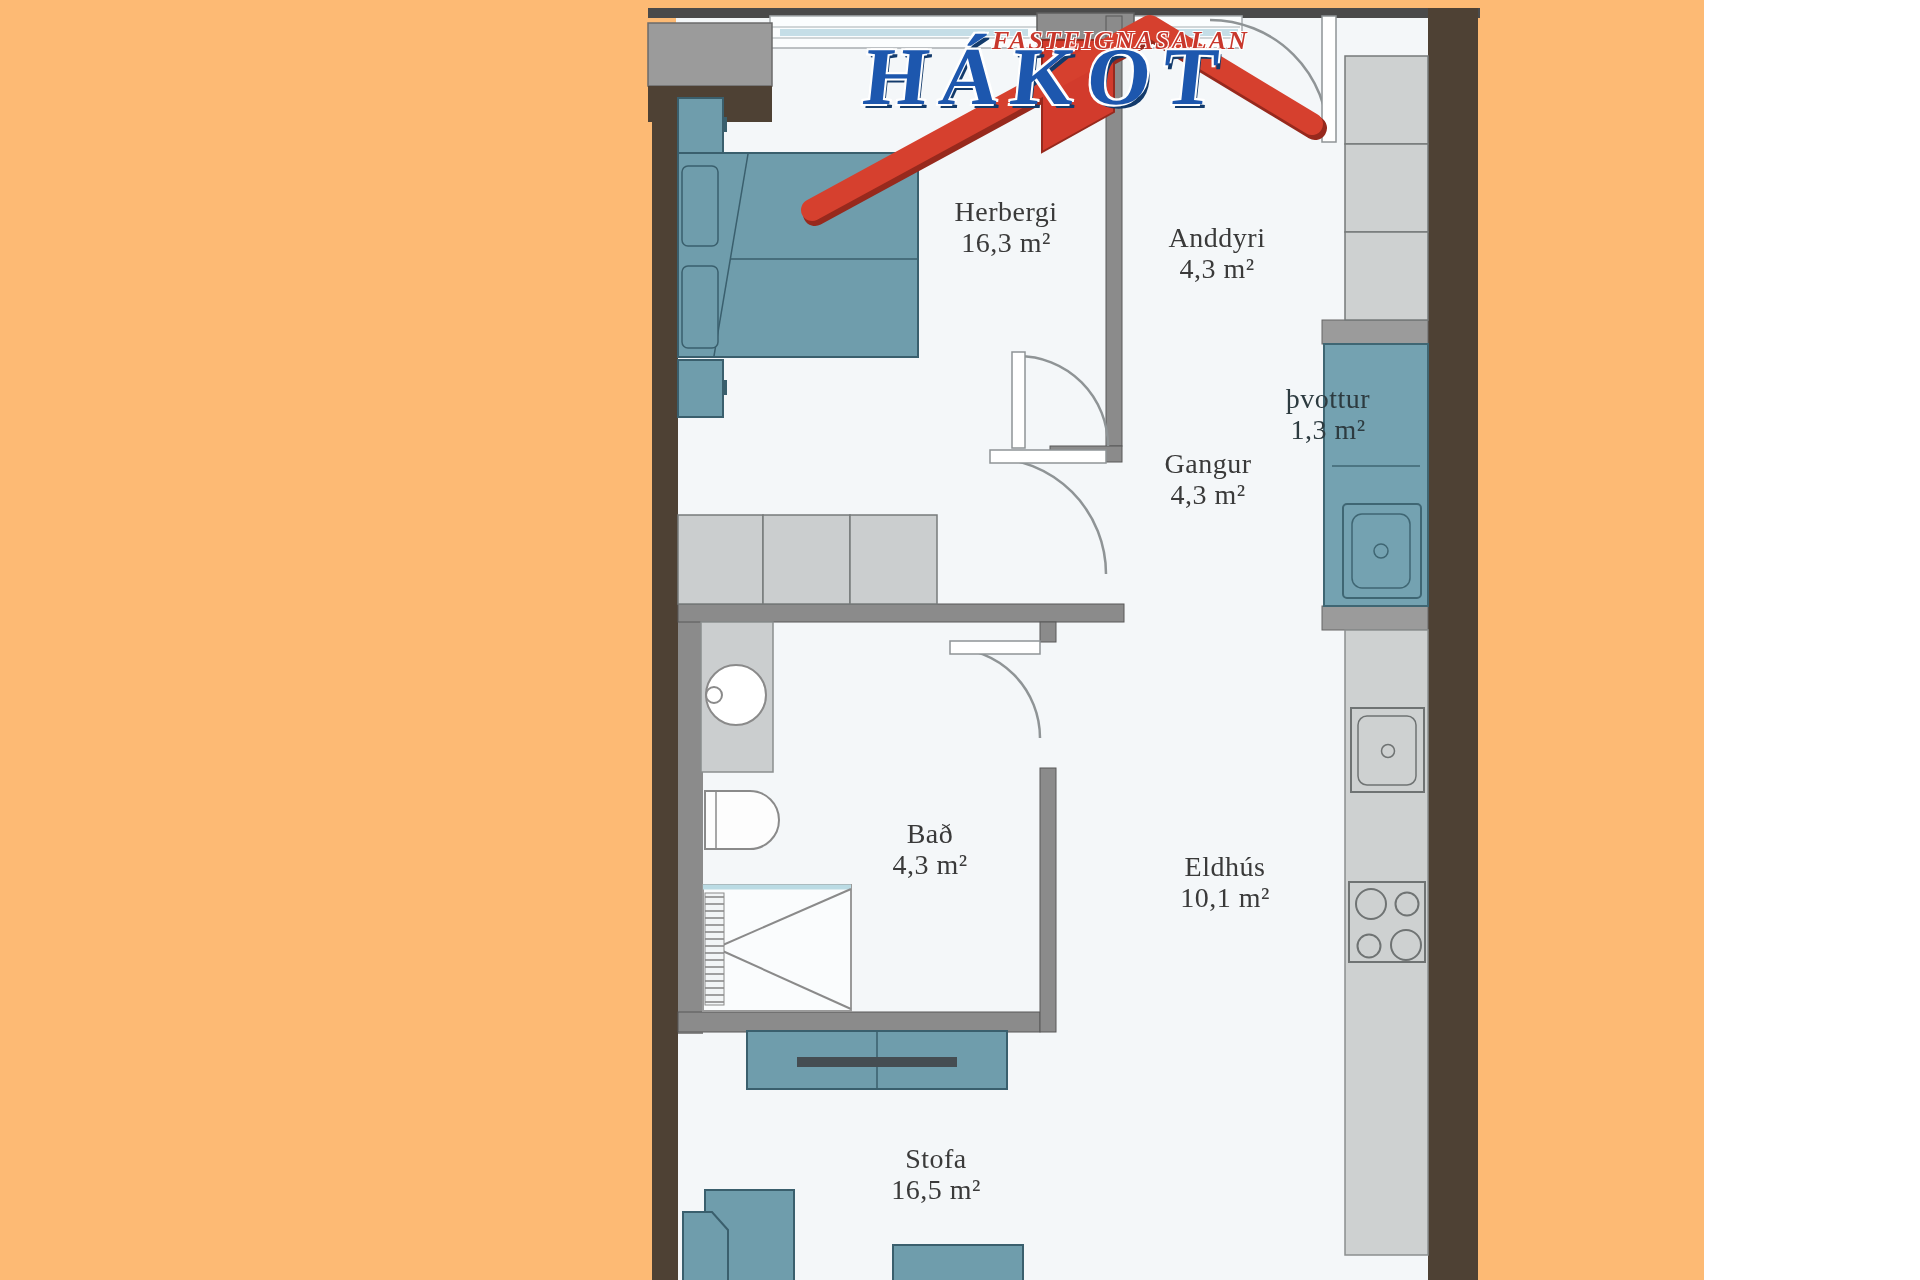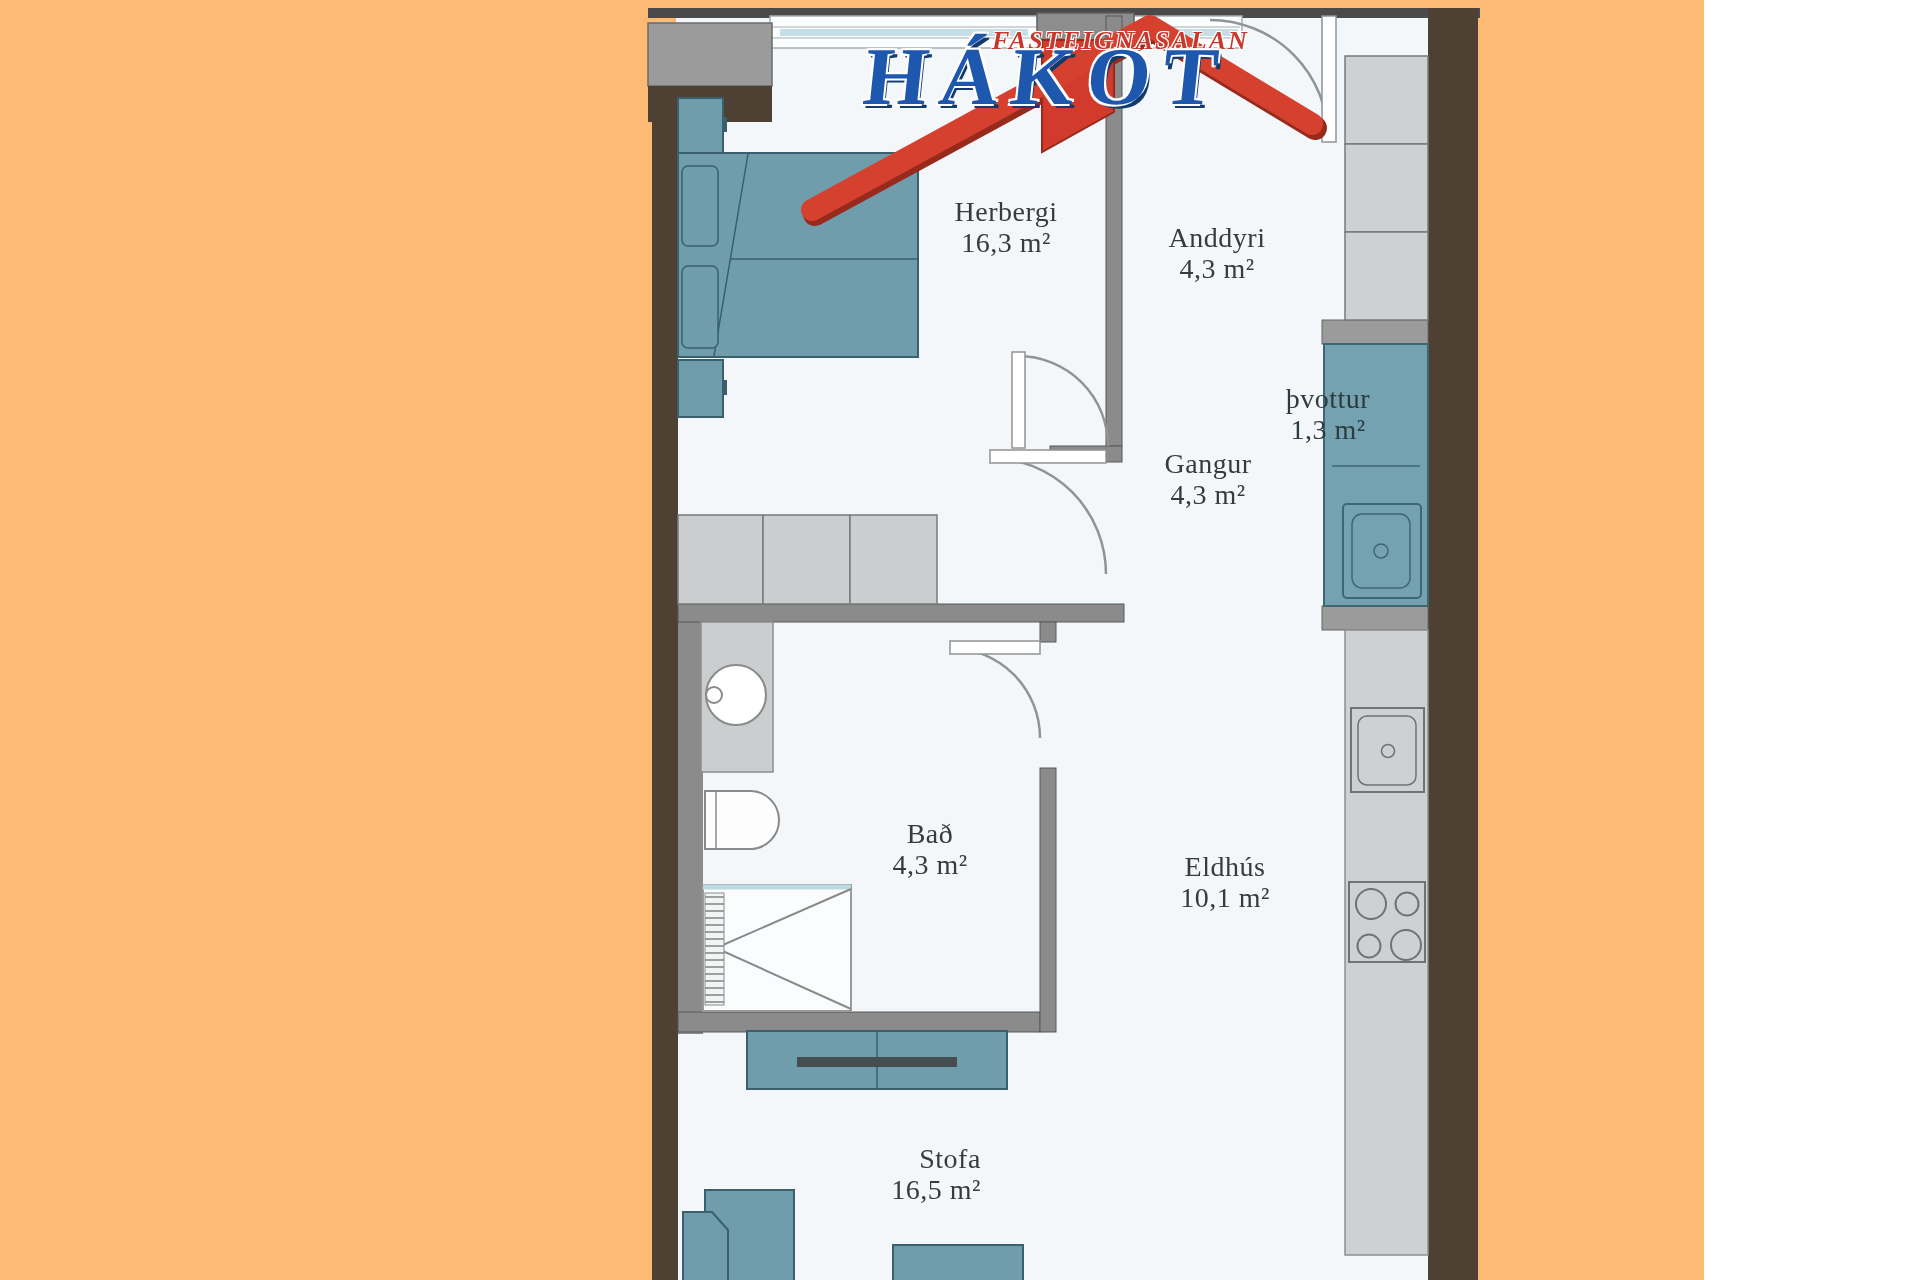--- a/index.html
+++ b/index.html
@@ -194,18 +194,18 @@
     <div class="ar">1,3 m²</div>
   </div>
   <div class="room-label" style="left:914px;top:818px;margin-left:16px;">
     <div class="nm">Bað</div>
     <div class="ar">4,3 m²</div>
   </div>
   <div class="room-label" style="left:1225px;top:851px;">
     <div class="nm">Eldhús</div>
     <div class="ar">10,1 m²</div>
   </div>
-  <div class="room-label" style="left:936px;top:1143px;text-align:right;">
+  <div class="room-label" style="left:936px;top:1143px;">
     <div class="nm">Stofa</div>
     <div class="ar">16,5 m²</div>
   </div>
 
 </div>
 
 </body></html>

